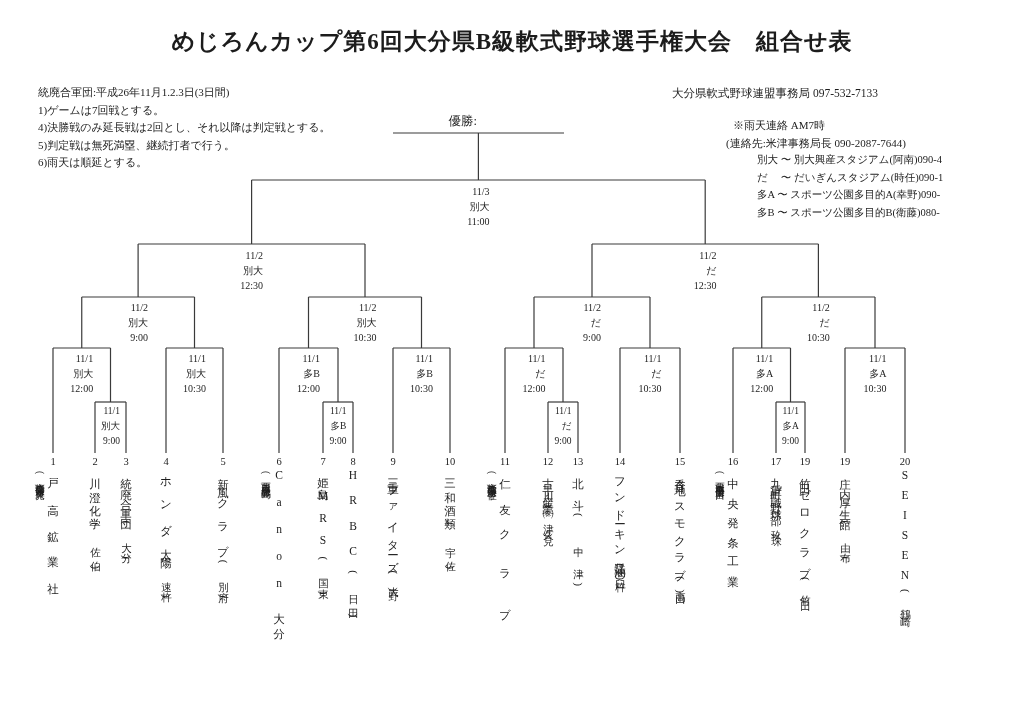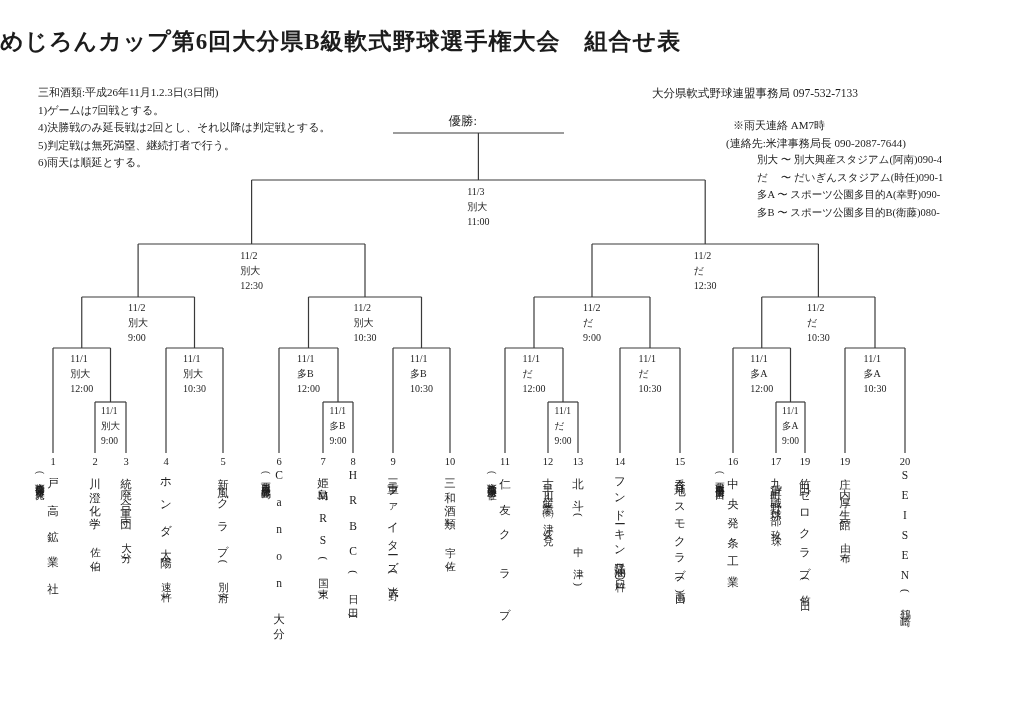--- a/index.html
+++ b/index.html
@@ -1,46 +1,46 @@
 <!DOCTYPE html>
 <html><head>
 <meta charset="utf-8">
 <style>
   html,body{margin:0;padding:0;background:#e8e8e8;}
   #page{position:relative;width:1024px;height:724px;background:#ffffff;overflow:hidden;
         font-family:"Liberation Serif","DejaVu Serif",serif;color:#1c1c1c;}
-  .title{position:absolute;top:26px;left:0;width:100%;
+  .title{position:absolute;top:26px;left:0;width:100%;text-align:center;
          font-size:23px;font-weight:bold;letter-spacing:1px;}
   .rules{position:absolute;left:38px;top:84px;font-size:11px;line-height:17.5px;white-space:nowrap;}
-  .office{position:absolute;left:652px;top:86px;font-size:11.5px;white-space:nowrap;}
+  .office{position:absolute;left:672px;top:86px;font-size:11.5px;white-space:nowrap;}
   .rain{position:absolute;left:733px;top:118px;font-size:11px;white-space:nowrap;}
   .rain-contact{position:absolute;left:726px;top:136px;font-size:11px;white-space:nowrap;}
   .venue{position:absolute;left:757px;font-size:10.5px;white-space:nowrap;}
   .champ-label{position:absolute;left:478px;top:113px;transform:translateX(-104%);
                font-size:12.5px;white-space:nowrap;}
   svg.lines{position:absolute;left:0;top:0;pointer-events:none;}
-  .mlabel{position:absolute;transform:translateX(-50%);text-align:left;
+  .mlabel{position:absolute;transform:translateX(-50%);text-align:right;
           font-size:10px;line-height:15px;white-space:nowrap;}
   .mlabel.small{font-size:9.5px;line-height:15px;}
   .team{position:absolute;width:44px;top:456px;}
   .tnum{text-align:center;font-size:10.5px;margin-bottom:2px;}
   .tcols{position:relative;display:flex;justify-content:center;}
   .vname{writing-mode:vertical-rl;text-orientation:upright;font-size:11.5px;line-height:14px;}
   .vname .inote{text-orientation:mixed;font-size:10.5px;}
   .vnote-side{position:absolute;right:calc(50% + 7px);top:2px;writing-mode:vertical-rl;
               text-orientation:mixed;font-size:9.5px;letter-spacing:1px;line-height:12px;}
 </style>
 </head>
 <body>
 
 <div id="page">
   <div class="title">めじろんカップ第6回大分県B級軟式野球選手権大会　組合せ表</div>
 
   <div class="rules">
-    <div>三和酒類:平成26年11月1.2.3日(3日間)</div>
+    <div>統廃合軍団:平成26年11月1.2.3日(3日間)</div>
 
   <div>1)ゲームは7回戦とする。</div>
       <div>4)決勝戦のみ延長戦は2回とし、それ以降は判定戦とする。</div>
       <div>5)判定戦は無死満塁、継続打者で行う。</div>
       <div>6)雨天は順延とする。</div>
     </div>
 
   <div class="office">大分県軟式野球連盟事務局  097-532-7133</div>
   <div class="rain">※雨天連絡  AM7時</div>
   <div class="rain-contact">(連絡先:米津事務局長  090-2087-7644)</div>

